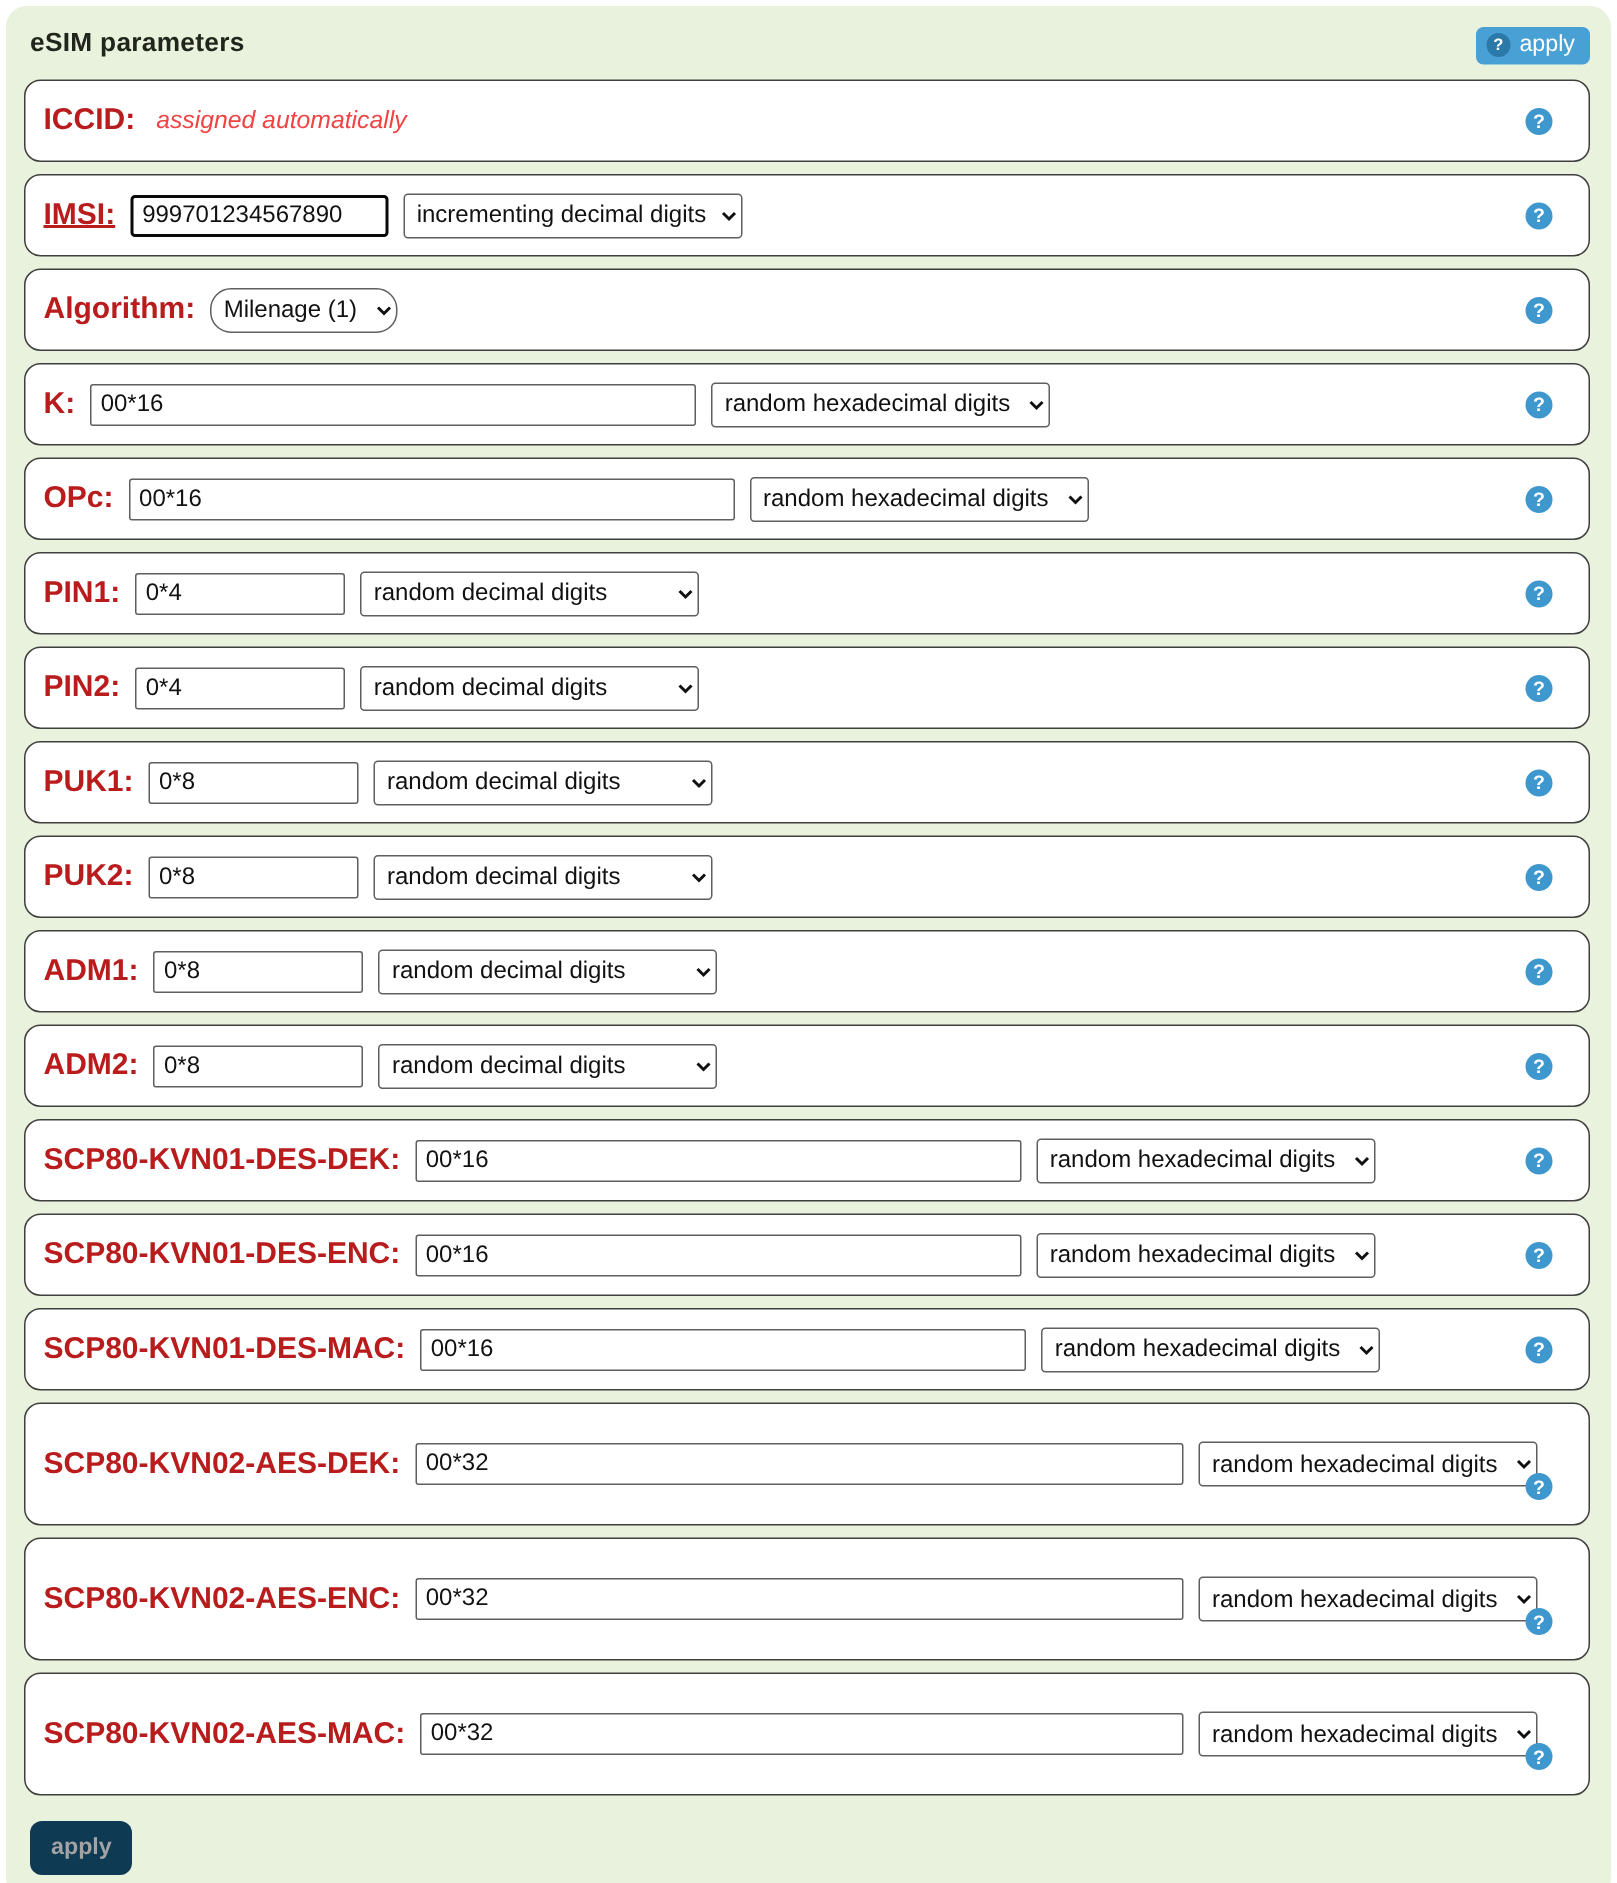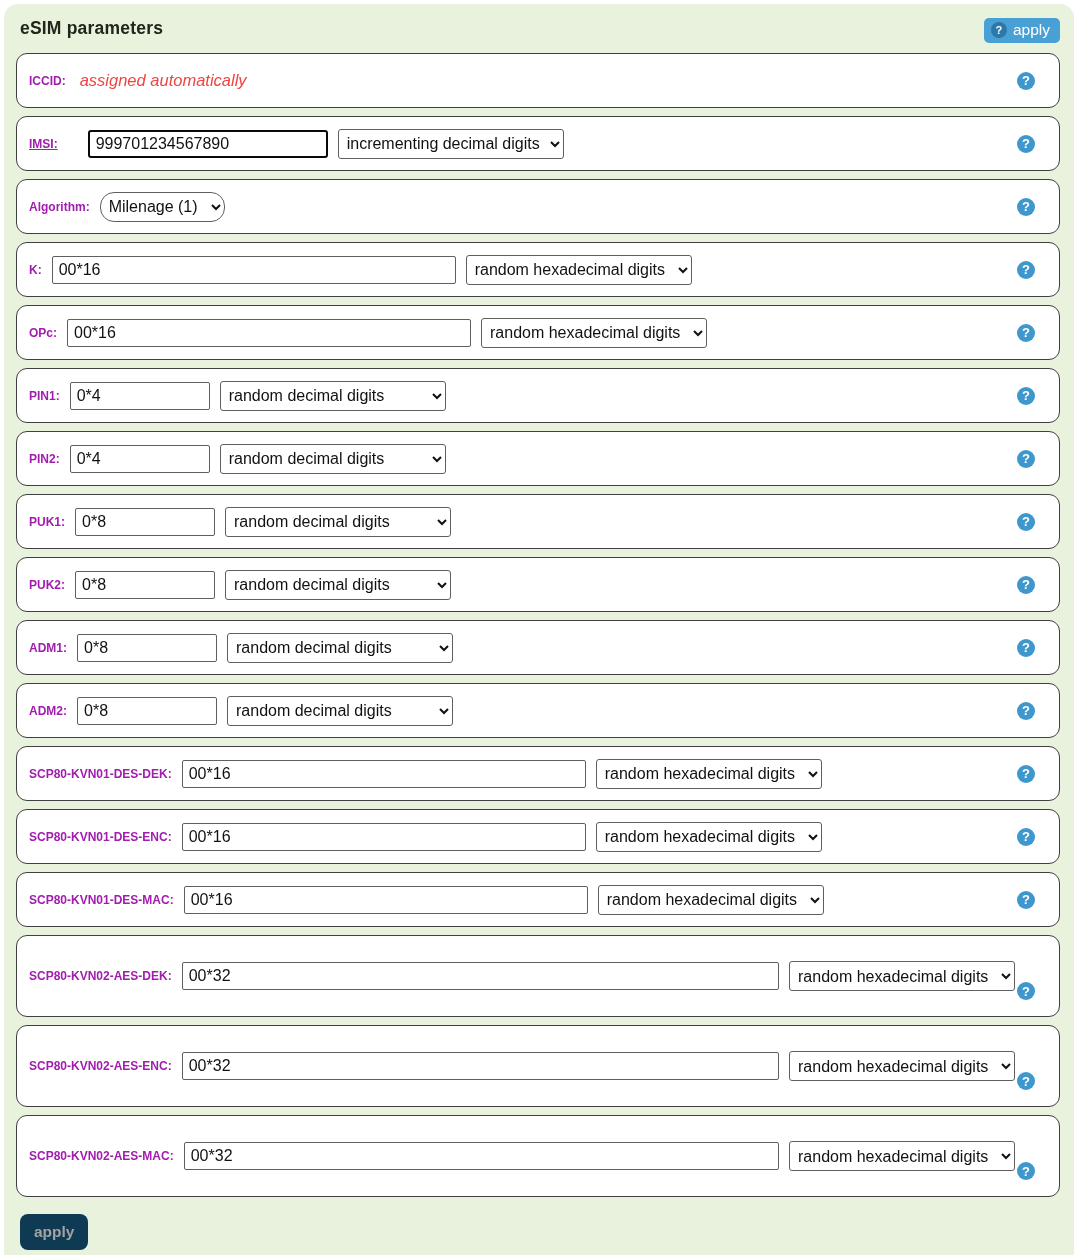--- a/index.html
+++ b/index.html
@@ -61,25 +61,25 @@
     border-radius: 11px;
     min-height: 55px;
     margin-bottom: 8px;
     padding: 10px 60px 10px 12px;
     display: flex;
     flex-wrap: wrap;
     align-items: center;
     column-gap: 10px;
     row-gap: 5px;
   }
-  .row.tall { min-height: 82px; padding-right: 44px; }
+  .row.tall { min-height: 82px; padding-right: 34px; }
   .lbl {
     font-weight: 700;
-    font-size: 12px;
-    color: #a21caf;
+    font-size: 20px;
+    color: #b91c1c;
     white-space: nowrap;
   }
   .lbl.u { text-decoration: underline; }
   .note {
     color: #ef4444;
     font-style: italic;
     font-size: 16.5px;
     margin-left: 4px;
   }
   .inp {
@@ -87,21 +87,21 @@
     font-size: 16px;
     color: #111111;
     border: 1px solid #5f5f5f;
     border-radius: 2px;
     padding: 2px 6px;
     height: 28px;
     background: #ffffff;
   }
   .inp.focused { border: 2px solid #0a0a0a; border-radius: 3px; }
   .inp.w-sm { width: 140px; }
-  .inp.w-imsi { width: 240px; margin-left: 20px; }
+  .inp.w-imsi { width: 172px; }
   .inp.w-md { width: 404px; }
   .inp.grow { flex: 1 1 480px; min-width: 480px; }
   .sel {
     font-family: inherit;
     font-size: 16px;
     color: #111111;
     border: 1px solid #5f5f5f;
     border-radius: 3px;
     height: 30px;
     padding: 2px 4px;

